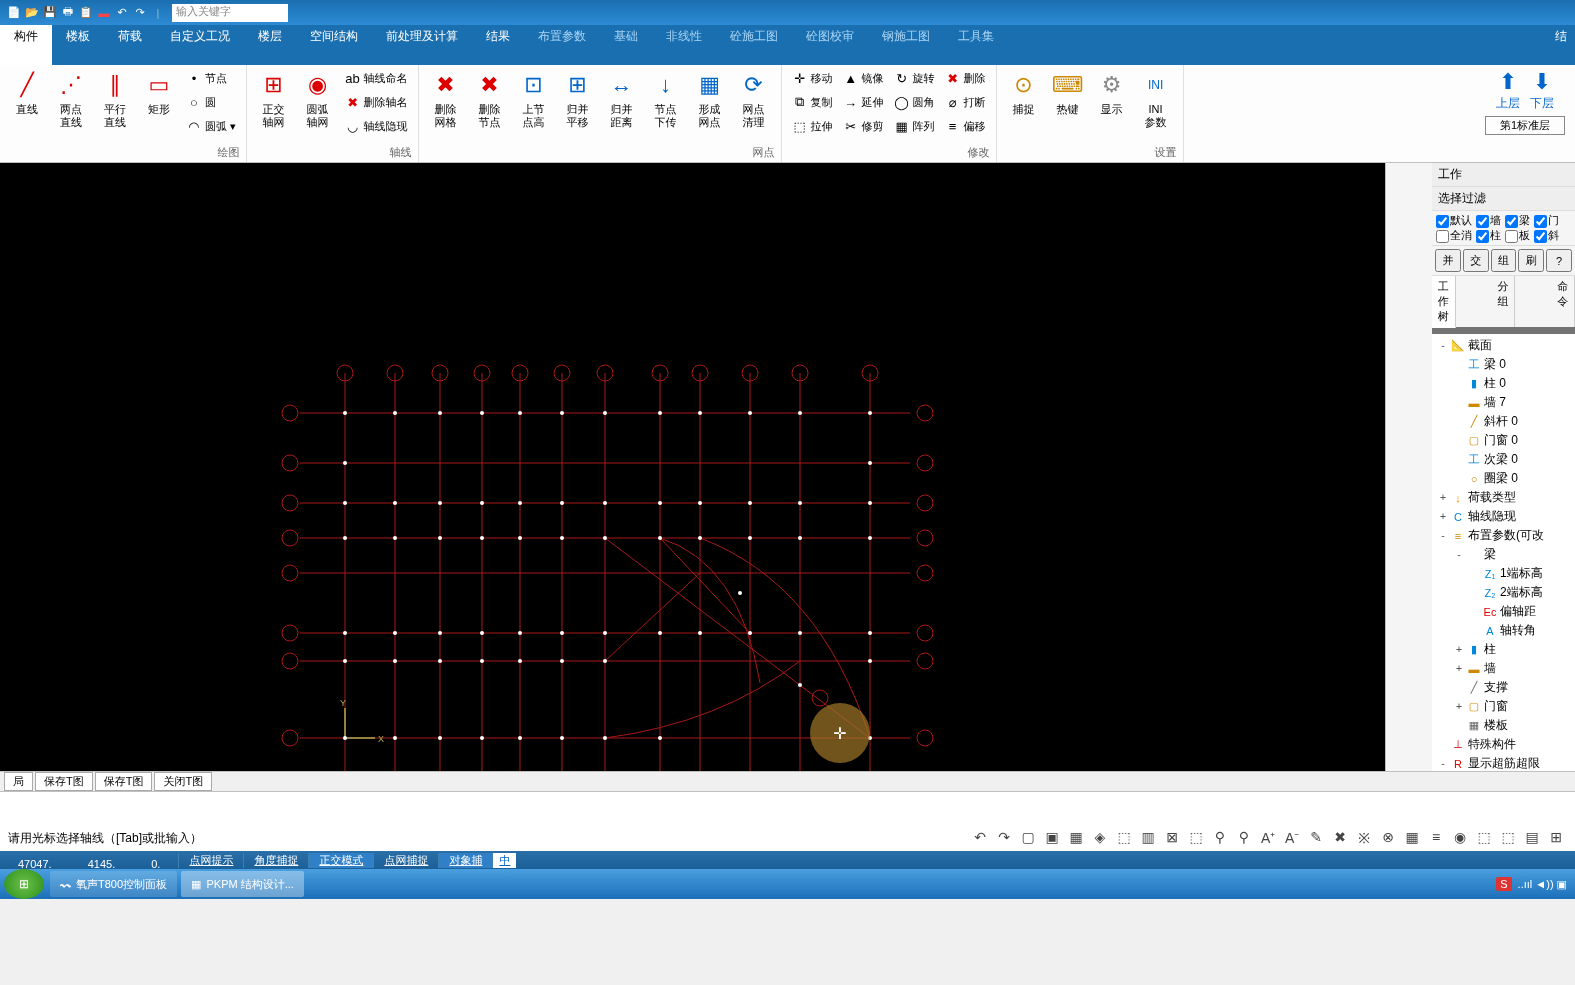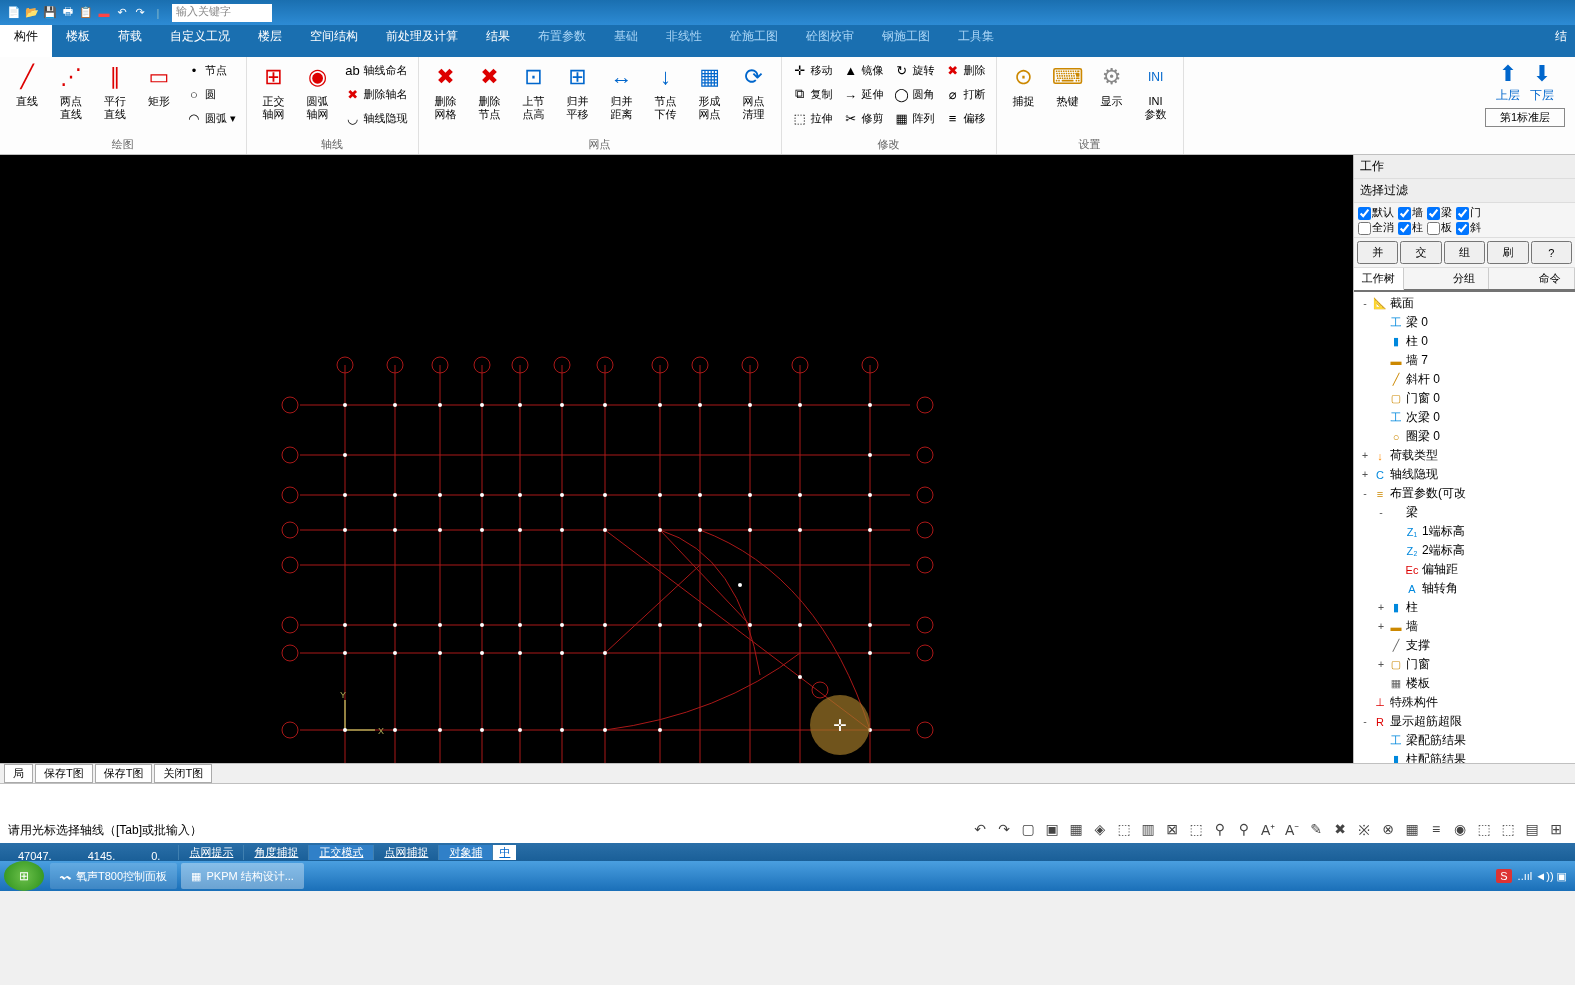--- a/index.html
+++ b/index.html
@@ -3,59 +3,59 @@
 <meta charset="utf-8">
 <style>
 * { margin:0; padding:0; box-sizing:border-box; font-family:"Microsoft YaHei",sans-serif; user-select:none; }
 body { width:1575px; height:985px; background:#f0f0f0; overflow:hidden; font-size:12px; }
 
 
 .titlebar { height:25px; background:linear-gradient(#1a6fb0,#2d8bd4); display:flex; align-items:center; color:#fff; }
 .titlebar .qat { display:flex; gap:2px; padding:0 6px; }
 .titlebar .qat span { width:16px; height:16px; display:inline-flex; align-items:center; justify-content:center; cursor:pointer; font-size:11px; }
 .titlebar .title { flex:1; text-align:center; font-size:12px; }
-.titlebar .search { width:100px; height:18px; background:#fff; margin-right:4px; color:#888; padding:0 4px; font-size:11px; }
-
-
-.menubar { height:32px; background:#1a6fb0; display:flex; }
+.titlebar .search { width:116px; height:18px; background:#fff; margin-right:4px; color:#888; padding:0 4px; font-size:11px; }
+
+
+.menubar { height:40px; background:#1a6fb0; display:flex; }
 .menubar .tab { padding:3px 14px; color:#fff; cursor:pointer; font-size:12px; }
 .menubar .tab.active { background:#fff; color:#000; }
 .menubar .tab.blue2 { color:#a8d4f5; }
 .menubar .right { margin-left:auto; padding:3px 8px; color:#fff; }
 
 
 .ribbon { height:98px; background:#fdfdfd; border-bottom:1px solid #c0c0c0; display:flex; }
 .ribbon .group { border-right:1px solid #e0e0e0; padding:2px 6px 0 6px; display:flex; flex-direction:column; }
 .ribbon .group .items { flex:1; display:flex; align-items:flex-start; gap:2px; }
-.ribbon .group .glabel { text-align:center; font-size:11px; color:#666; padding:2px 0; }
+.ribbon .group .glabel { text-align:right; font-size:11px; color:#666; padding:2px 0; }
 .rbtn-lg { display:flex; flex-direction:column; align-items:center; justify-content:flex-start; width:42px; padding:2px; cursor:pointer; }
 .rbtn-lg .ico { width:32px; height:32px; display:flex; align-items:center; justify-content:center; font-size:22px; }
 .rbtn-lg .lbl { font-size:11px; text-align:center; line-height:13px; margin-top:2px; }
 .rbtn-col { display:flex; flex-direction:column; gap:2px; }
 .rbtn-sm { display:flex; align-items:center; gap:3px; padding:1px 4px; cursor:pointer; font-size:11px; height:22px; }
 .rbtn-sm .ico { width:16px; height:16px; display:inline-flex; align-items:center; justify-content:center; font-size:13px; }
 .floor-nav { display:flex; flex-direction:column; align-items:center; padding:4px 10px; gap:4px; }
 .floor-nav .arrows { display:flex; gap:10px; }
 .floor-nav .arrows div { display:flex; flex-direction:column; align-items:center; cursor:pointer; color:#0066cc; }
 .floor-nav .floor-lbl { font-size:11px; border:1px solid #888; padding:1px 14px; }
 
 
 .main { display:flex; height:608px; }
 .canvas { flex:1; background:#000; position:relative; overflow:hidden; }
 .canvas svg { position:absolute; top:0; left:0; }
 .cursor-ring { position:absolute; width:60px; height:60px; border-radius:50%; background:rgba(160,120,40,0.7); left:810px; top:540px; display:flex; align-items:center; justify-content:center; color:#fff; font-size:16px; }
 
 
-.rpanel { width:222px; background:#f5f5f5; border-left:1px solid #c0c0c0; display:flex; flex-direction:column; font-size:12px; }
+.rpanel { width:190px; background:#f5f5f5; border-left:1px solid #c0c0c0; display:flex; flex-direction:column; font-size:12px;padding-left:46px; }
 .rpanel .hdr { padding:3px 6px; border-bottom:1px solid #ddd; background:#eee; }
 .rpanel .filters { padding:2px 4px; border-bottom:1px solid #ddd; }
 .rpanel .filters label { margin-right:4px; font-size:11px; white-space:nowrap; }
 .rpanel .btns { display:flex; gap:2px; padding:3px; border-bottom:1px solid #ddd; }
 .rpanel .btns button { flex:1; font-size:11px; padding:2px; }
-.rpanel .tabs { display:flex; border-bottom:3px solid #737373;gap:36px; }
+.rpanel .tabs { display:flex; border-bottom:7px solid #737373;gap:36px; }
 .rpanel .tabs div { flex:1; text-align:center; padding:3px; font-size:11px; cursor:pointer; border-right:1px solid #ccc; }
 .rpanel .tabs div.active { background:#fff; border-bottom:1px solid #fff; margin-bottom:-1px; }
 .rpanel .tree { flex:1; overflow:auto; padding:2px; background:#fff; font-size:12px; }
 .rpanel .tree .node { display:flex; align-items:center; padding:1px 0; cursor:pointer; white-space:nowrap; }
 .rpanel .tree .exp { width:10px; text-align:center; font-family:monospace; font-size:10px; color:#555; }
 .rpanel .tree .ico { width:16px; height:14px; display:inline-flex; align-items:center; justify-content:center; margin:0 2px; font-size:11px; }
 
 
 .btabs { height:20px; background:#f0f0f0; border-top:1px solid #c0c0c0; display:flex; align-items:center; padding:0 4px; gap:2px; }
 .btabs .btab { border:1px solid #aaa; padding:1px 8px; font-size:11px; cursor:pointer; background:#fff; }

